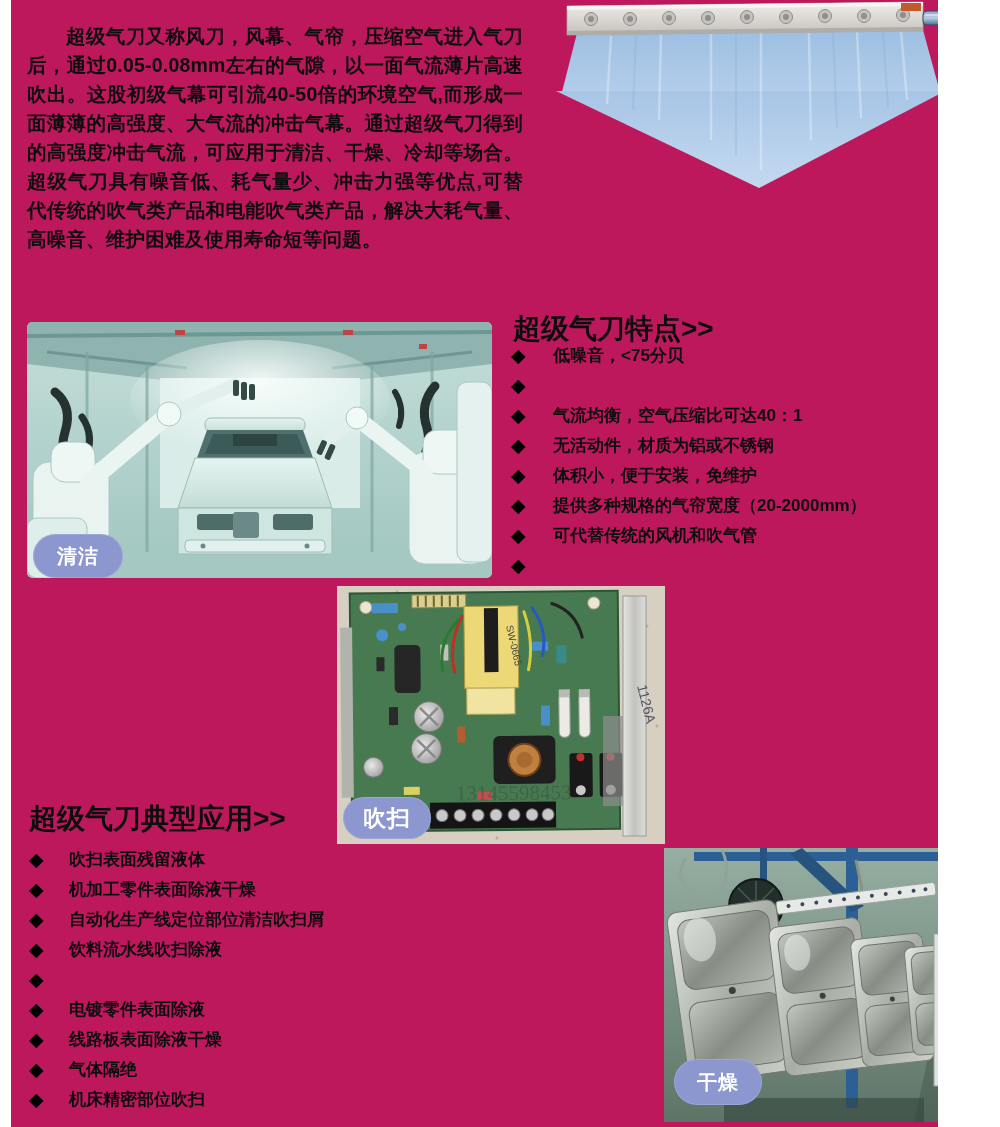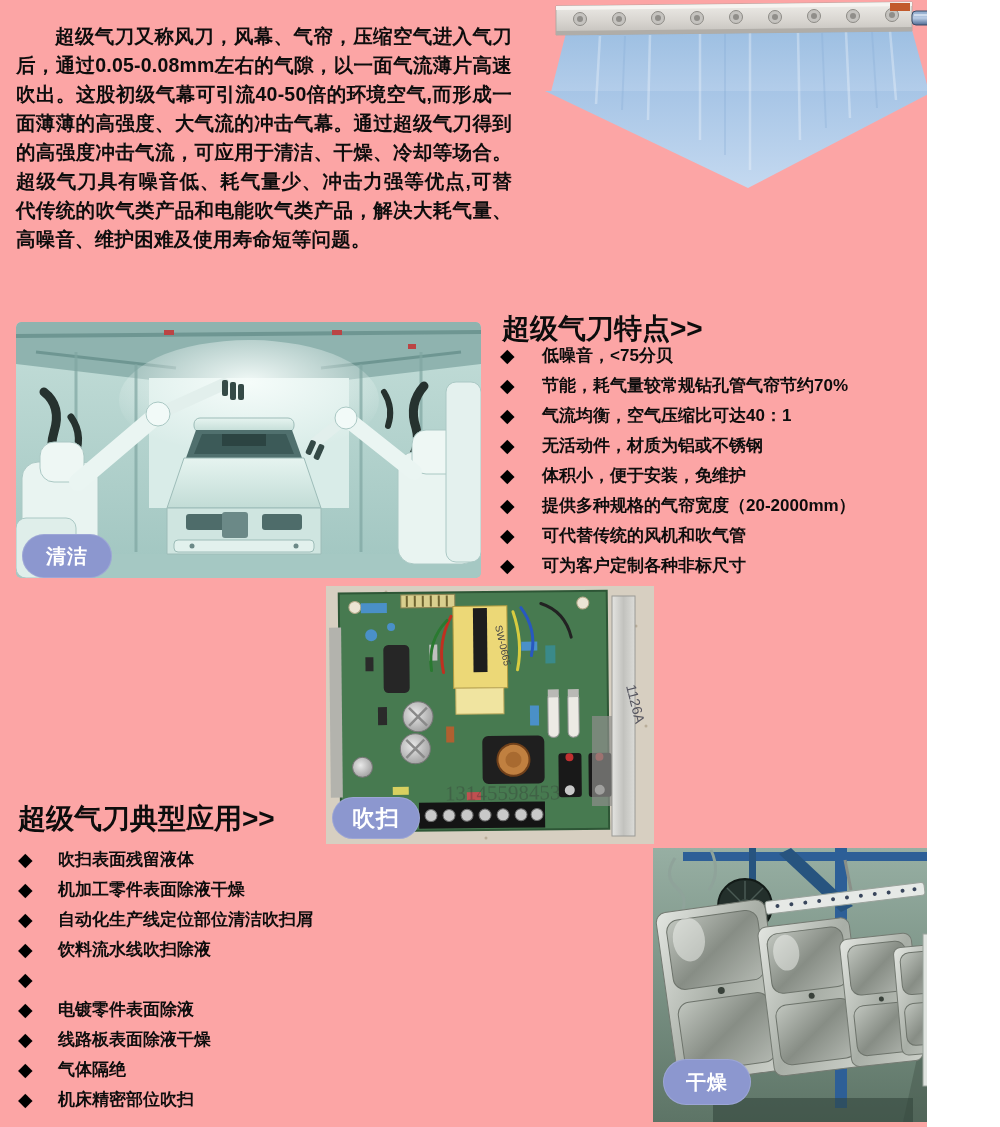--- a/index.html
+++ b/index.html
@@ -1,18 +1,18 @@
 <!DOCTYPE html>
 <html style="--text: #111111; --pill-bg: #8c97cf; --pill-text: #ffffff; --curtain-blue: #a7c5e6; --bar-gray: #d9d6d1; --accent-orange: #c25a2c; --pipe-blue: #6d8cb5; --pcb-green: #477a50; --booth-teal: #b7d6d2;"><head>
 <meta charset="utf-8">
 <style>
   html,body{margin:0;padding:0;background:#fff;}
   .page{
-    position:relative;width:927px;height:1127px;background:#fca5a5;overflow:hidden;
-    font-family:"Liberation Sans","DejaVu Sans",sans-serif;color:var(--text,#111);
+    position:relative;width:927px;height:1127px;background:#be185d;overflow:hidden;
+    font-family:"Liberation Sans","DejaVu Sans",sans-serif;color:var(--text,#111);margin-left:11px;
   }
   
   .intro{
     position:absolute;left:16px;top:2px;width:496px;
     font-size:19.5px;line-height:29px;font-weight:700;text-align:justify;
     text-indent:2em;letter-spacing:.2px;color:#0d0d0d;
   }
   
   .sec-title{position:absolute;font-size:28px;font-weight:700;color:#0d0d0d;white-space:nowrap;}
   .features-title{left:502px;top:310px;}
@@ -143,21 +143,20 @@
   </svg>
 
   <div class="sec-title features-title">超级气刀特点&gt;&gt;</div>
   <div class="blist features-list">
       <div class="brow">
       <span class="diamond">◆</span>
       <span class="btext">低噪音，&lt;75分贝</span>
     </div>
       <div class="brow">
       <span class="diamond">◆</span>
-      <span class="btext">节能，耗气量较常规钻孔管气帘节约70%</span>
     </div>
       <div class="brow">
       <span class="diamond">◆</span>
       <span class="btext">气流均衡，空气压缩比可达40：1</span>
     </div>
       <div class="brow">
       <span class="diamond">◆</span>
       <span class="btext">无活动件，材质为铝或不锈钢</span>
     </div>
       <div class="brow">
@@ -167,21 +166,20 @@
       <div class="brow">
       <span class="diamond">◆</span>
       <span class="btext">提供多种规格的气帘宽度（20-2000mm）</span>
     </div>
       <div class="brow">
       <span class="diamond">◆</span>
       <span class="btext">可代替传统的风机和吹气管</span>
     </div>
       <div class="brow">
       <span class="diamond">◆</span>
-      <span class="btext">可为客户定制各种非标尺寸</span>
     </div>
     </div>
 
   <svg class="ph booth-svg" width="465" height="256" viewBox="0 0 465 256">
     <defs>
       <linearGradient id="boothBg" x1="0" y1="0" x2="0" y2="1">
         <stop offset="0" stop-color="#c4ded9"></stop>
           <stop offset="1" stop-color="#a0c5c0"></stop>
       </linearGradient>
       <radialGradient id="glow" cx="0.5" cy="0.35" r="0.6">

